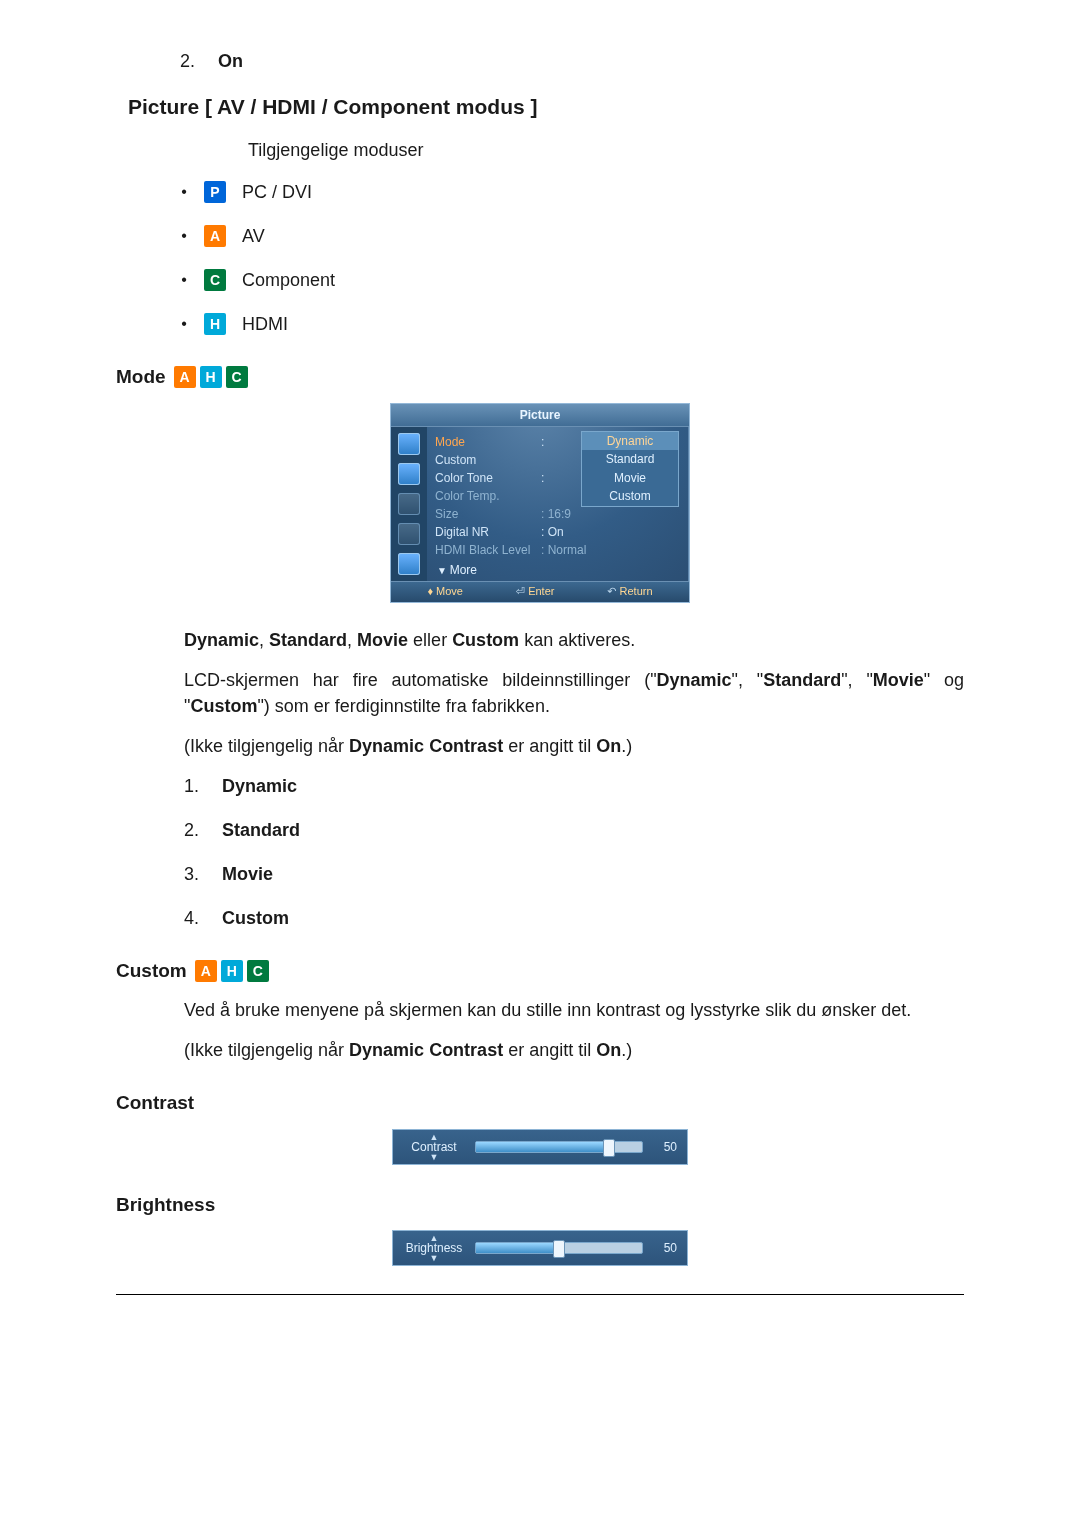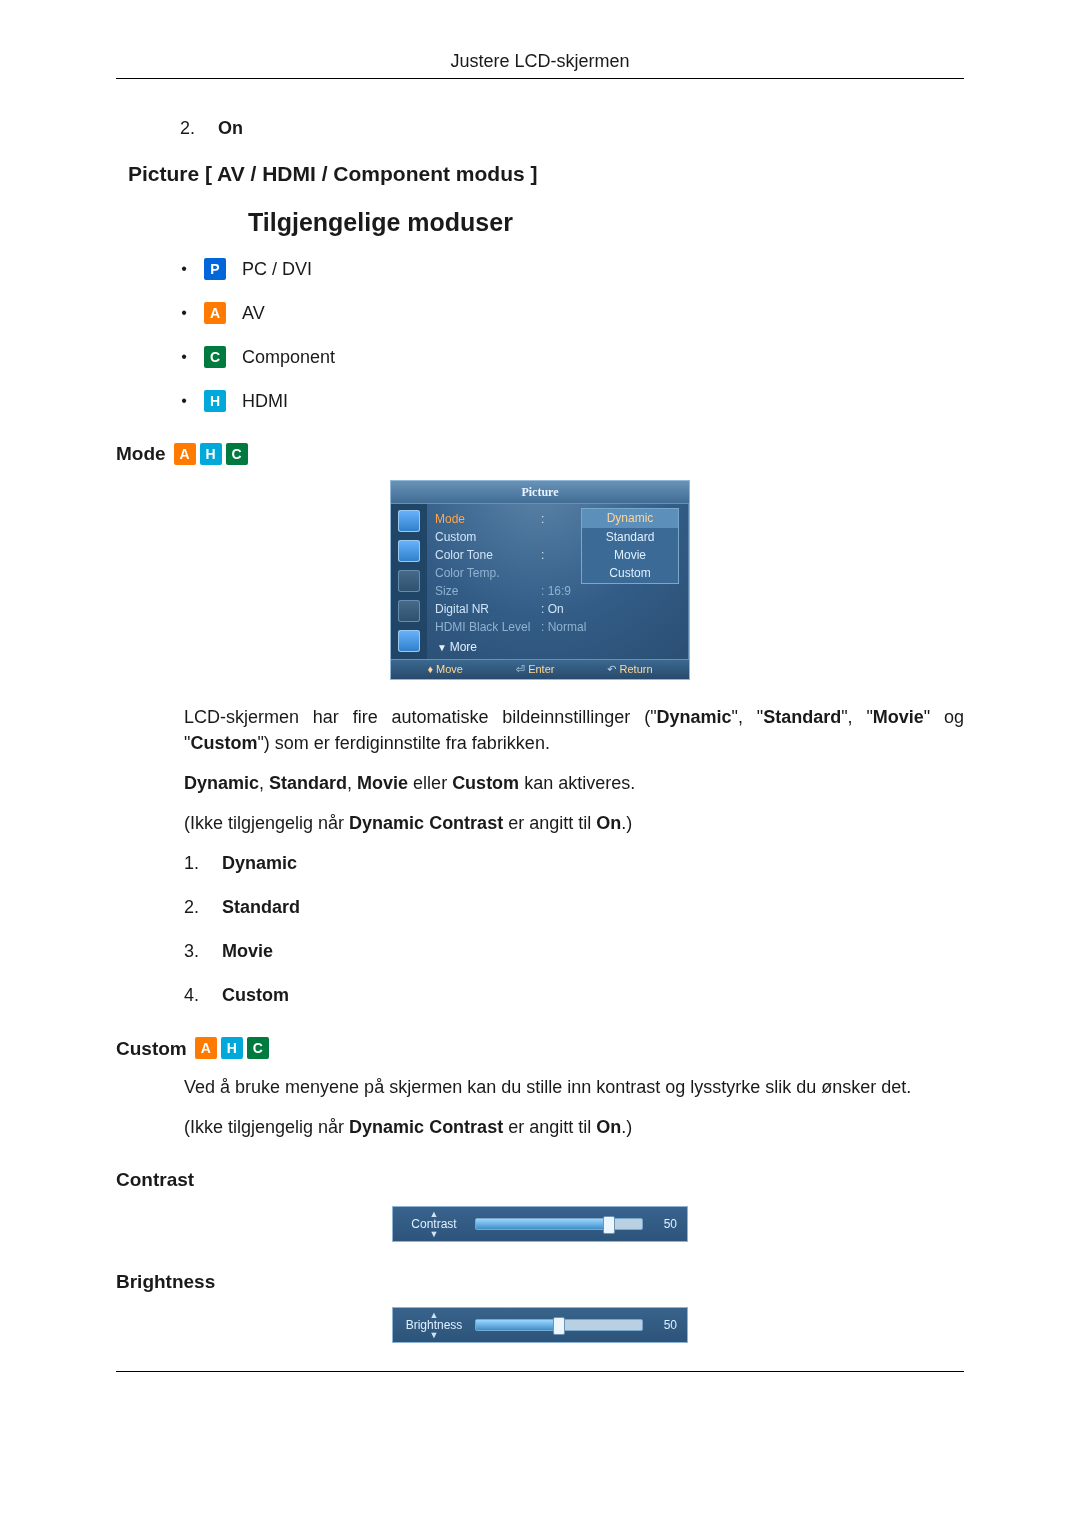--- a/index.html
+++ b/index.html
@@ -69,22 +69,22 @@
   }
   .h3 {
     font-size: 19px;
     font-weight: bold;
     margin: 26px 0 12px 0;
     display:flex;
     align-items:center;
     gap:8px;
   }
   .h4 {
-    font-size: 25px;
-    font-weight: bold;
+    font-size: 18px;
+    font-weight: normal;
     margin: 10px 0 14px 0;
   }
 
   b { font-weight: bold; }
 
   p.body { margin: 0 0 14px 0; }
   p.just  { text-align: justify; }
 
   
   .sq {
@@ -115,21 +115,20 @@
     box-shadow: 0 0 0 1px #5e86ac inset;
   }
   .osd-title{
     text-align:center;
     padding:4px 0;
     font-weight:bold;
     font-size:12px;
     color:#e8f4ff;
     border-bottom:1px solid #6a90b3;
     background: linear-gradient(#6992b7,#416d95);
-    font-family: Liberation Serif, serif;
   }
   .osd-body{ display:flex; }
   .osd-side{
     width:36px;
     background:#214566;
     display:flex;
     flex-direction:column;
     align-items:center;
     padding:6px 0;
     gap:8px;
@@ -211,21 +210,20 @@
     border:1px solid #6b94b7;
     border-radius:2px;
     transform:translateX(-50%);
   }
   .slider-val{ width:24px; text-align:right; color:#dff0ff;}
 </style>
 </head>
 <body>
 
 <div class="page">
-  <div class="header-line">Justere LCD-skjermen</div>
 
   <div class="content">
     <ol class="numlist indent2">
       <li>
         <span class="num">2.</span>
         <span class="label">On</span>
       </li>
     </ol>
   </div>
 
@@ -316,25 +314,25 @@
       </div>
     </div>
     <div class="osd-foot">
       <span>♦ <span>Move</span></span>
       <span>⏎ <span>Enter</span></span>
       <span>↶ <span>Return</span></span>
     </div>
   </div>
 
   <div class="content indent2">
+    <p class="body">
+      <b>Dynamic</b><span>, </span><b>Standard</b><span>, </span><b>Movie</b><span> eller </span><b>Custom</b><span> kan aktiveres.</span>
+    </p>
     <p class="body just">
       <span>LCD-skjermen har fire automatiske bildeinnstillinger ("</span><b>Dynamic</b><span>", "</span><b>Standard</b><span>", "</span><b>Movie</b><span>" og "</span><b>Custom</b><span>") som er ferdiginnstilte fra fabrikken.</span>
-    </p>
-    <p class="body">
-      <b>Dynamic</b><span>, </span><b>Standard</b><span>, </span><b>Movie</b><span> eller </span><b>Custom</b><span> kan aktiveres.</span>
     </p>
     <p class="body">
       <span>(Ikke tilgjengelig når </span><b>Dynamic Contrast</b><span> er angitt til </span><b>On</b><span>.)</span>
     </p>
 
     <ol class="numlist">
       <li>
           <span class="num">1.</span>
           <span class="label">Dynamic</span>
         </li>

